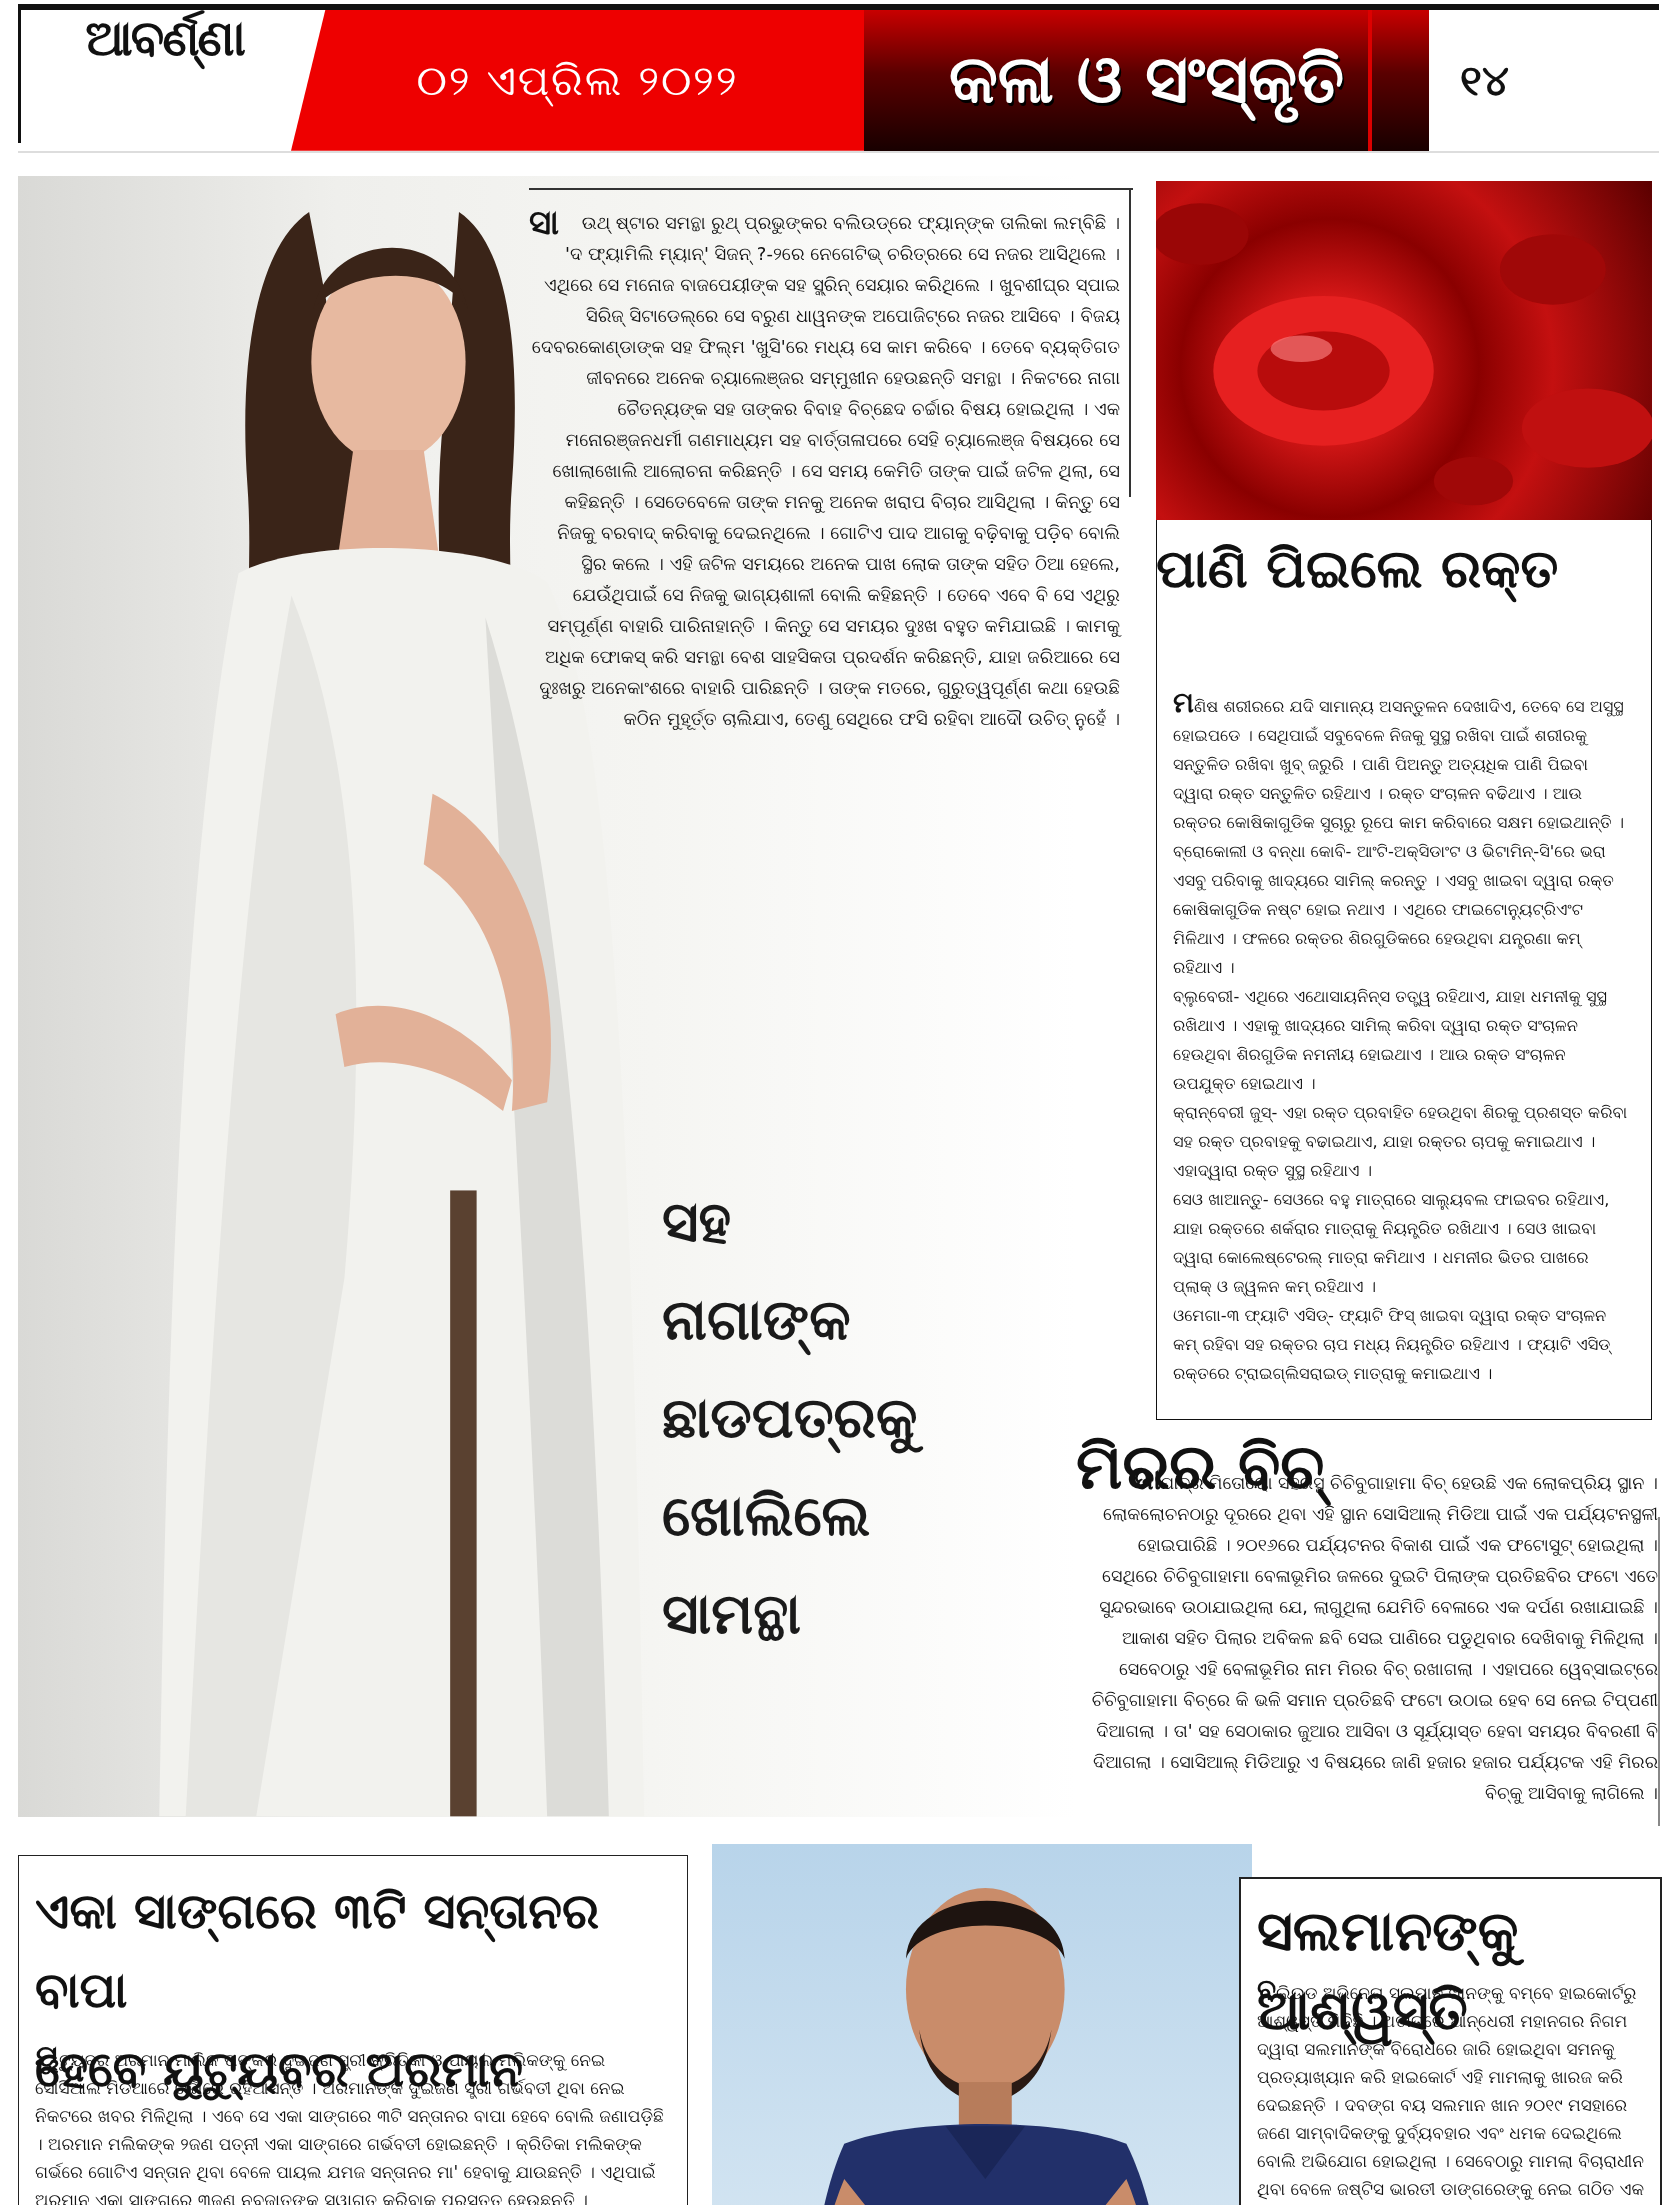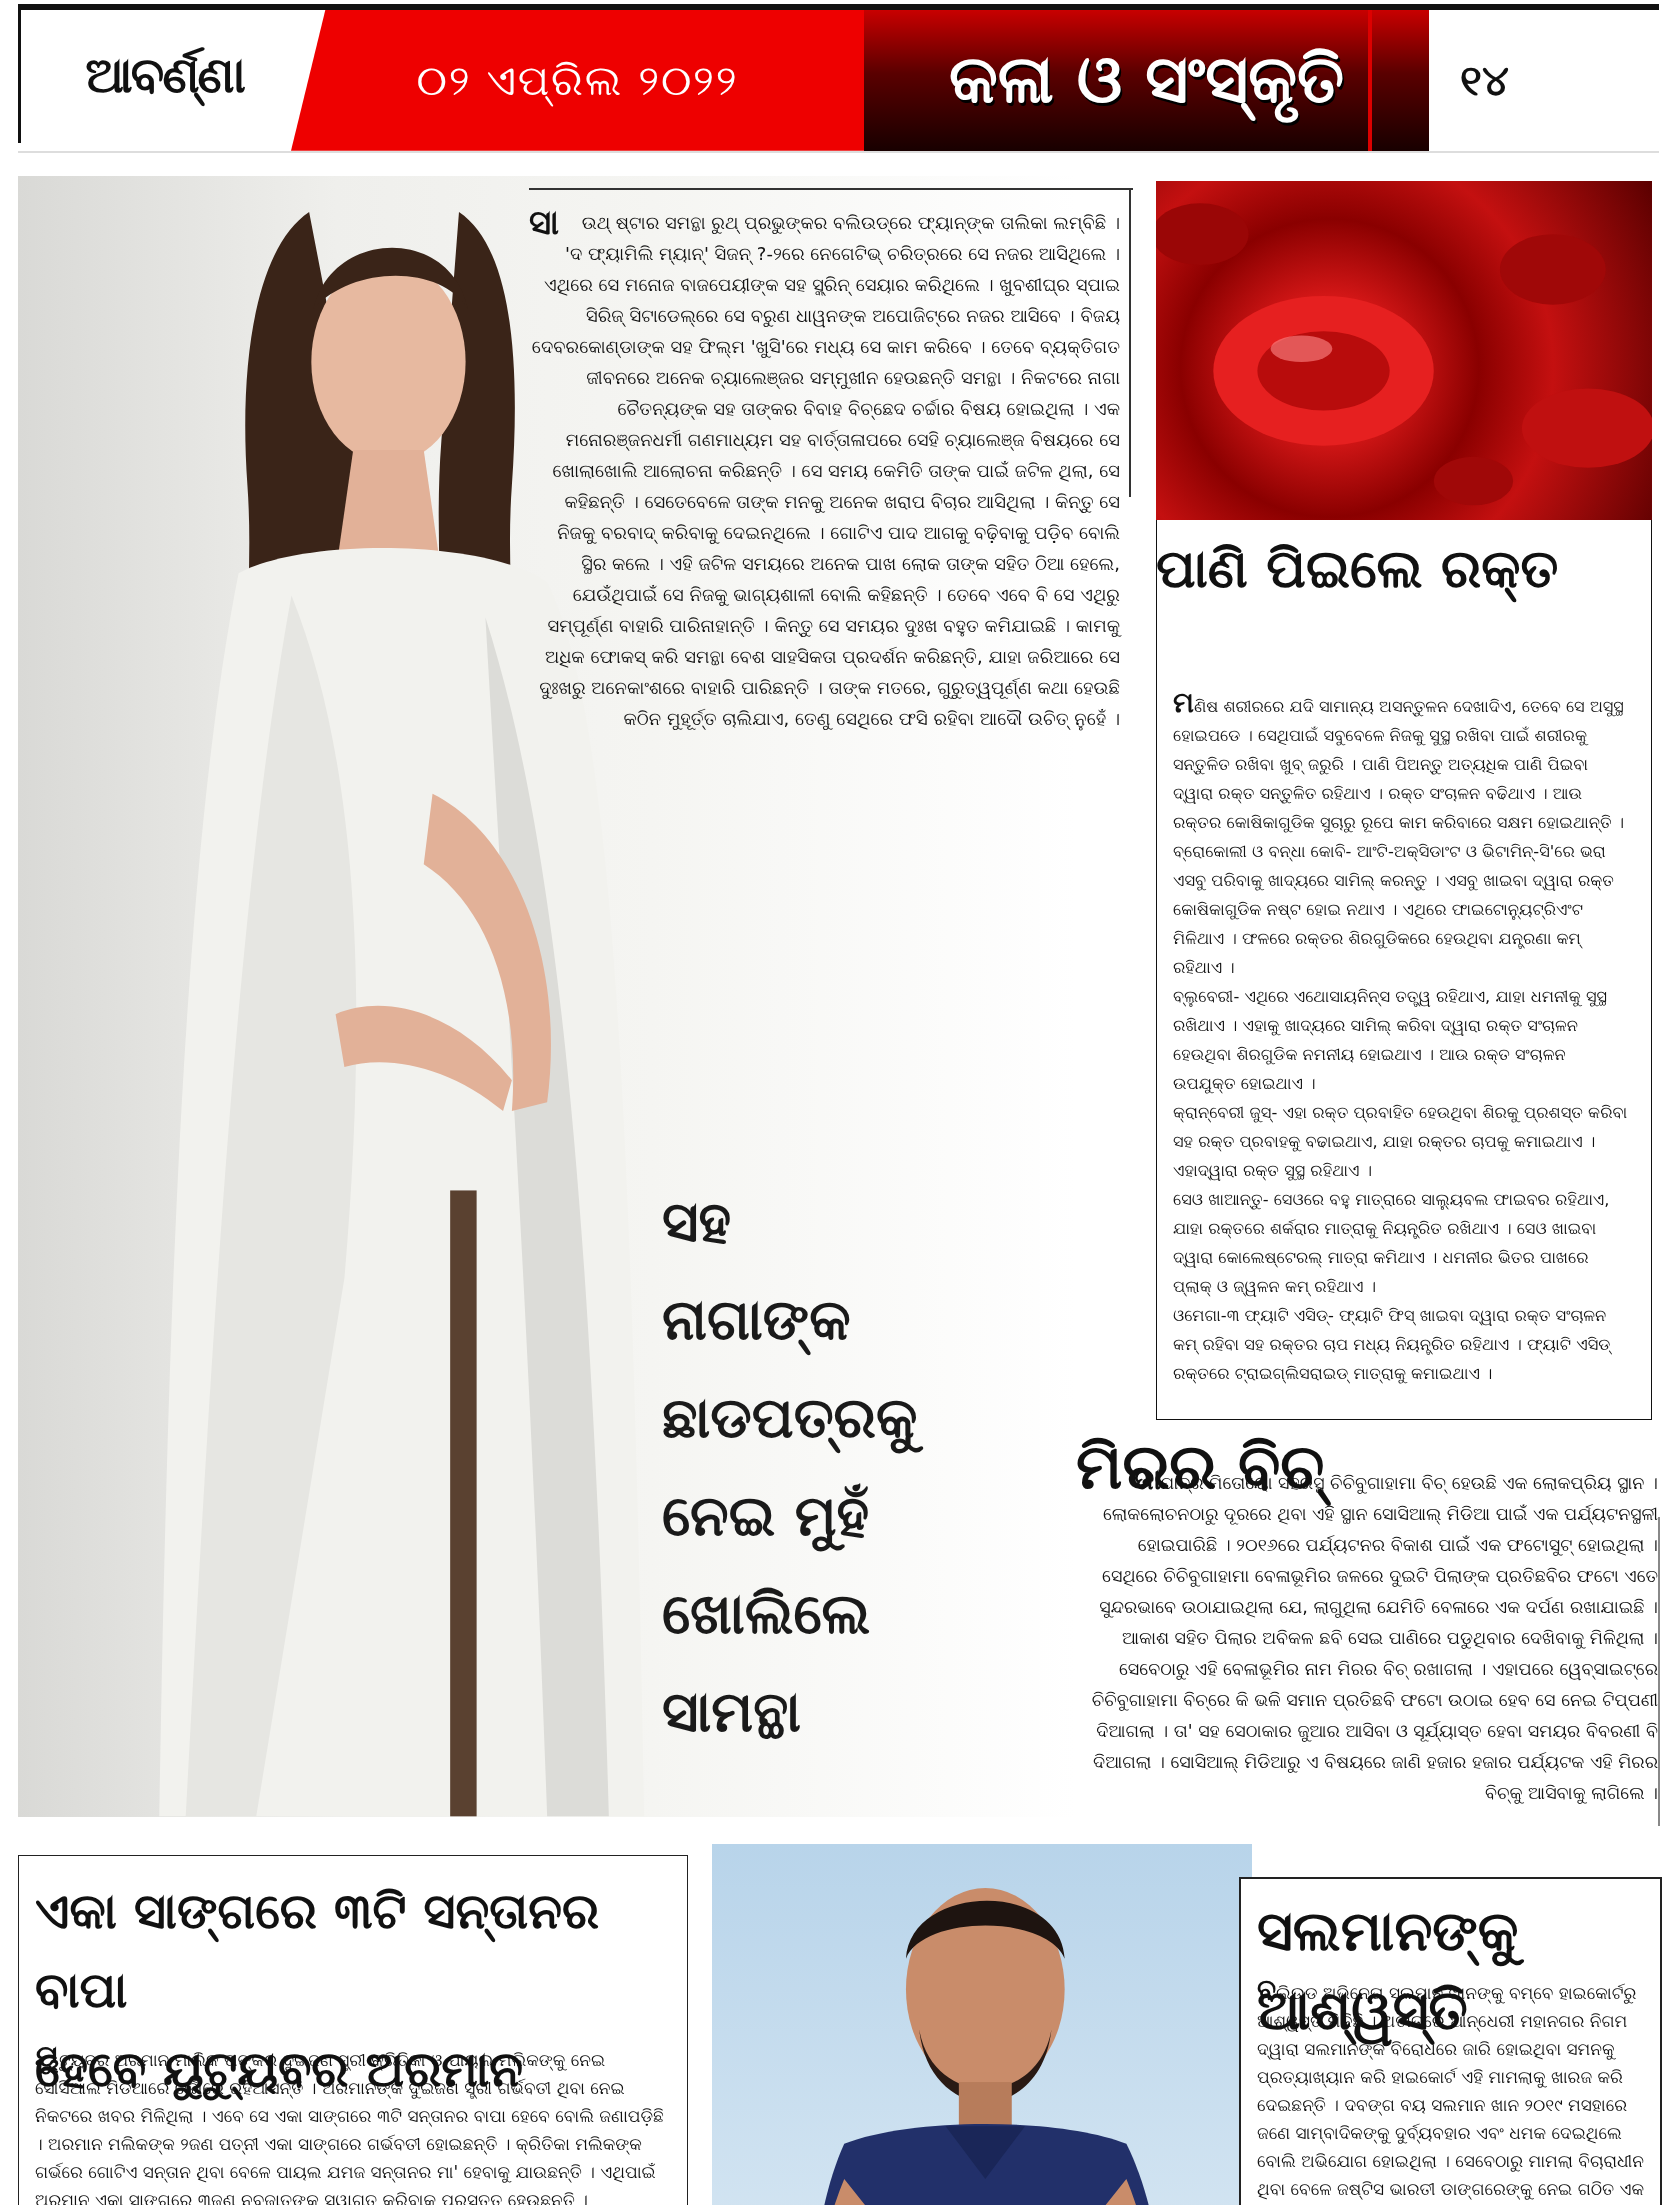--- a/index.html
+++ b/index.html
@@ -1,20 +1,20 @@
 <!DOCTYPE html>
 <html style="font-size:7px"><head>
 <meta charset="utf-8">
 <style>
   html,body{margin:0;padding:0;background:#fff;}
   body{width:1677px;height:2748px;position:relative;overflow:hidden;font-family:"DejaVu Sans","Liberation Sans",sans-serif;color:#111;}
   .abs{position:absolute;box-sizing:border-box;}
   
   .topbar{left:17.6px;top:3.5px;width:1641px;height:6.2px;background:#111;}
-  .mast-left{left:17.6px;top:9.7px;width:291px;height:133px;border-left:3.5px solid #111;background:#fff;display:flex;align-items:center;justify-content:center;}
+  .mast-left{left:17.6px;top:9.7px;width:291px;height:133px;border-left:3.5px solid #111;background:#fff;display:flex;justify-content:center;}
   .mast-left .logo{font-size:49px;font-weight:bold;letter-spacing:-1.8px;}
   .mast-date{left:291px;top:9.7px;width:573px;height:141px;background:#ee0000;clip-path:polygon(6% 0,100% 0,100% 100%,0 100%);display:flex;align-items:center;justify-content:center;}
   .mast-date span{color:#fff;font-size:42px;font-weight:normal;letter-spacing:1.8px;}
   .mast-sec{left:864px;top:9.7px;width:565px;height:141px;background:linear-gradient(180deg,#c80000 0%,#5a0000 45%,#180000 100%);display:flex;align-items:center;justify-content:center;}
   .mast-sec span{color:#fff;font-size:66px;font-weight:bold;text-shadow:1.8px 2.6px 0 #000;}
   .mast-page{left:1368px;top:9.7px;width:229px;height:141px;display:flex;align-items:center;justify-content:center;border-left:4.4px solid #d00;}
   .mast-page span{font-size:42px;font-weight:bold;}
   .header-under{left:17.6px;top:151px;width:1641px;height:1.8px;background:#ddd;}
 
   
@@ -94,21 +94,20 @@
 </div>
 <div class="abs sam-rule"></div>
 <div class="abs sam-rule-v"></div>
 <div class="abs sam-body">
   <span class="drop">ସା</span><span>ଉଥ୍ ଷ୍ଟାର ସମନ୍ଥା ରୁଥ୍ ପ୍ରଭୁଙ୍କର ବଲିଉଡ୍‌ରେ ଫ୍ୟାନ୍‌ଙ୍କ ତାଲିକା ଲମ୍ବିଛି । 'ଦ ଫ୍ୟାମିଲି ମ୍ୟାନ୍' ସିଜନ୍ ?-୨ରେ ନେଗେଟିଭ୍ ଚରିତ୍ରରେ ସେ ନଜର ଆସିଥିଲେ । ଏଥିରେ ସେ ମନୋଜ ବାଜପେୟୀଙ୍କ ସହ ସ୍କ୍ରିନ୍ ସେୟାର କରିଥିଲେ । ଖୁବଶୀଘ୍ର ସ୍ପାଇ ସିରିଜ୍ ସିଟାଡେଲ୍‌ରେ ସେ ବରୁଣ ଧାୱନଙ୍କ ଅପୋଜିଟ୍‌ରେ ନଜର ଆସିବେ । ବିଜୟ ଦେବରକୋଣ୍ଡାଙ୍କ ସହ ଫିଲ୍ମ 'ଖୁସି'ରେ ମଧ୍ୟ ସେ କାମ କରିବେ । ତେବେ ବ୍ୟକ୍ତିଗତ ଜୀବନରେ ଅନେକ ଚ୍ୟାଲେଞ୍ଜର ସମ୍ମୁଖୀନ ହେଉଛନ୍ତି ସମନ୍ଥା । ନିକଟରେ ନାଗା ଚୈତନ୍ୟଙ୍କ ସହ ତାଙ୍କର ବିବାହ ବିଚ୍ଛେଦ ଚର୍ଚ୍ଚାର ବିଷୟ ହୋଇଥିଲା । ଏକ ମନୋରଞ୍ଜନଧର୍ମୀ ଗଣମାଧ୍ୟମ ସହ ବାର୍ତ୍ତାଳାପରେ ସେହି ଚ୍ୟାଲେଞ୍ଜ ବିଷୟରେ ସେ ଖୋଲାଖୋଲି ଆଲୋଚନା କରିଛନ୍ତି । ସେ ସମୟ କେମିତି ତାଙ୍କ ପାଇଁ ଜଟିଳ ଥିଲା, ସେ କହିଛନ୍ତି । ସେତେବେଳେ ତାଙ୍କ ମନକୁ ଅନେକ ଖରାପ ବିଚାର ଆସିଥିଲା । କିନ୍ତୁ ସେ ନିଜକୁ ବରବାଦ୍ କରିବାକୁ ଦେଇନଥିଲେ । ଗୋଟିଏ ପାଦ ଆଗକୁ ବଢ଼ିବାକୁ ପଡ଼ିବ ବୋଲି ସ୍ଥିର କଲେ । ଏହି ଜଟିଳ ସମୟରେ ଅନେକ ପାଖ ଲୋକ ତାଙ୍କ ସହିତ ଠିଆ ହେଲେ, ଯେଉଁଥିପାଇଁ ସେ ନିଜକୁ ଭାଗ୍ୟଶାଳୀ ବୋଲି କହିଛନ୍ତି । ତେବେ ଏବେ ବି ସେ ଏଥିରୁ ସମ୍ପୂର୍ଣ୍ଣ ବାହାରି ପାରିନାହାନ୍ତି । କିନ୍ତୁ ସେ ସମୟର ଦୁଃଖ ବହୁତ କମିଯାଇଛି । କାମକୁ ଅଧିକ ଫୋକସ୍ କରି ସମନ୍ଥା ବେଶ ସାହସିକତା ପ୍ରଦର୍ଶନ କରିଛନ୍ତି, ଯାହା ଜରିଆରେ ସେ ଦୁଃଖରୁ ଅନେକାଂଶରେ ବାହାରି ପାରିଛନ୍ତି । ତାଙ୍କ ମତରେ, ଗୁରୁତ୍ୱପୂର୍ଣ୍ଣ କଥା ହେଉଛି କଠିନ ମୁହୂର୍ତ୍ତ ଚାଲିଯାଏ, ତେଣୁ ସେଥିରେ ଫସି ରହିବା ଆଦୌ ଉଚିତ୍ ନୁହେଁ ।</span>
 </div>
 <div class="abs sam-headline">
   <div>ସହ</div>
   <div>ନାଗାଙ୍କ</div>
   <div>ଛାଡପତ୍ରକୁ</div>
-  <div>ନେଇ ମୁହଁ</div>
   <div>ଖୋଲିଲେ</div>
   <div>ସାମନ୍ଥା</div>
 </div>
 
 <div class="abs blood-img">
   <svg width="496" height="340" viewBox="0 0 1125 770">
     <ellipse cx="380" cy="430" rx="250" ry="170" fill="#e62020"></ellipse>
     <ellipse cx="380" cy="430" rx="150" ry="90" fill="#b80c0c"></ellipse>
     <ellipse cx="330" cy="380" rx="70" ry="30" fill="#ff8a8a" opacity="0.6"></ellipse>
     <ellipse cx="900" cy="200" rx="120" ry="80" fill="#a00808"></ellipse>

